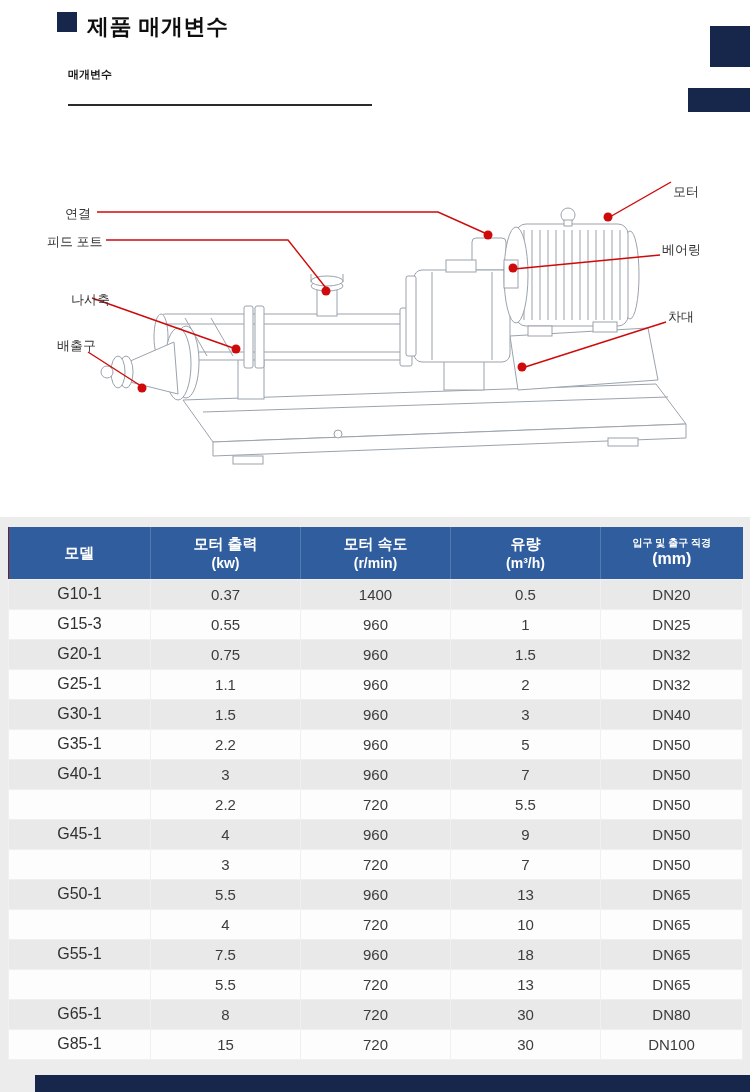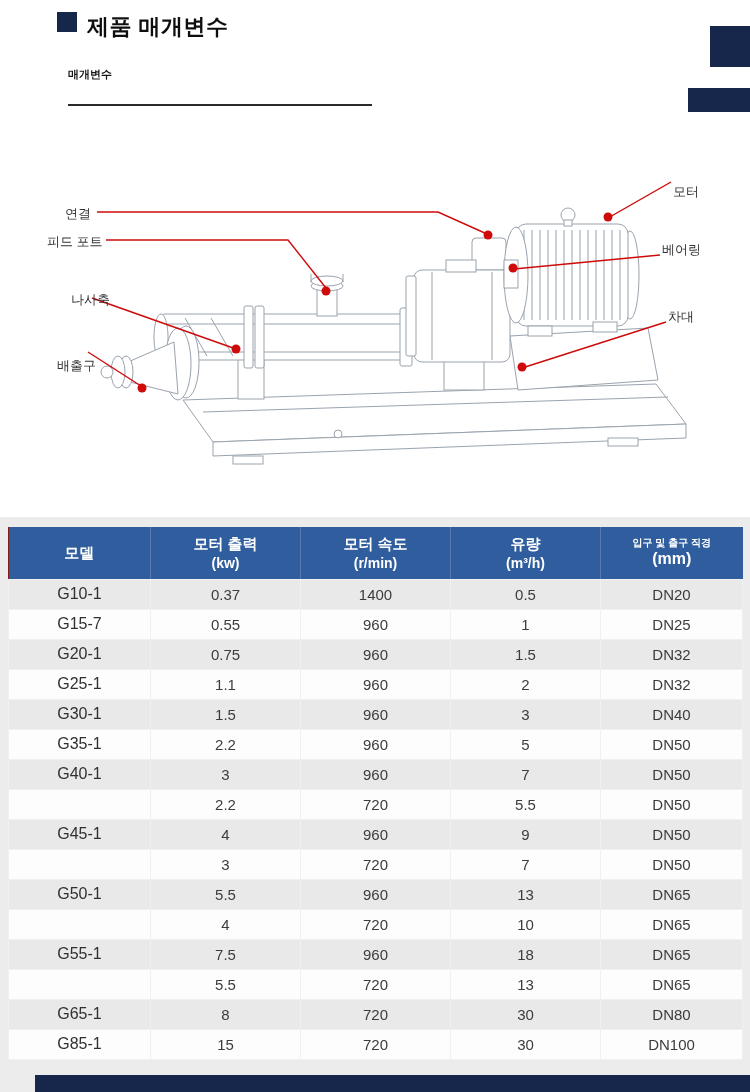--- a/index.html
+++ b/index.html
@@ -201,21 +201,21 @@
         <circle class="red-dot" cx="142" cy="276" r="4.5"></circle>
         <circle class="red-dot" cx="608" cy="105" r="4.5"></circle>
         <circle class="red-dot" cx="513" cy="156" r="4.5"></circle>
         <circle class="red-dot" cx="522" cy="255" r="4.5"></circle>
       </g>
     </svg>
 
     <div class="callout-label" style="left:65px;  top:93px;">연결</div>
     <div class="callout-label" style="left:47px;  top:121px;">피드 포트</div>
     <div class="callout-label" style="left:47px;  top:179px;margin-left:24px;">나사축</div>
-    <div class="callout-label" style="left:57px;  top:225px;margin-top:20px;">배출구</div>
+    <div class="callout-label" style="left:57px;  top:225px;">배출구</div>
     <div class="callout-label" style="left:673px; top:55px;margin-top:16px;">모터</div>
     <div class="callout-label" style="left:662px; top:129px;">베어링</div>
     <div class="callout-label" style="left:668px; top:196px;">차대</div>
   </div>
 
   <div class="table-section">
     <table class="spec">
       <colgroup>
         <col style="width:142px">
           <col style="width:150px">
@@ -248,21 +248,21 @@
       </thead>
       <tbody>
           <tr class="row-odd">
             <td class="cell-model">G10-1</td>
             <td>0.37</td>
             <td>1400</td>
             <td>0.5</td>
             <td>DN20</td>
           </tr>
           <tr class="row-even">
-            <td class="cell-model">G15-7</td>
+            <td class="cell-model">G15-3</td>
             <td>0.55</td>
             <td>960</td>
             <td>1</td>
             <td>DN25</td>
           </tr>
           <tr class="row-odd">
             <td class="cell-model">G20-1</td>
             <td>0.75</td>
             <td>960</td>
             <td>1.5</td>

